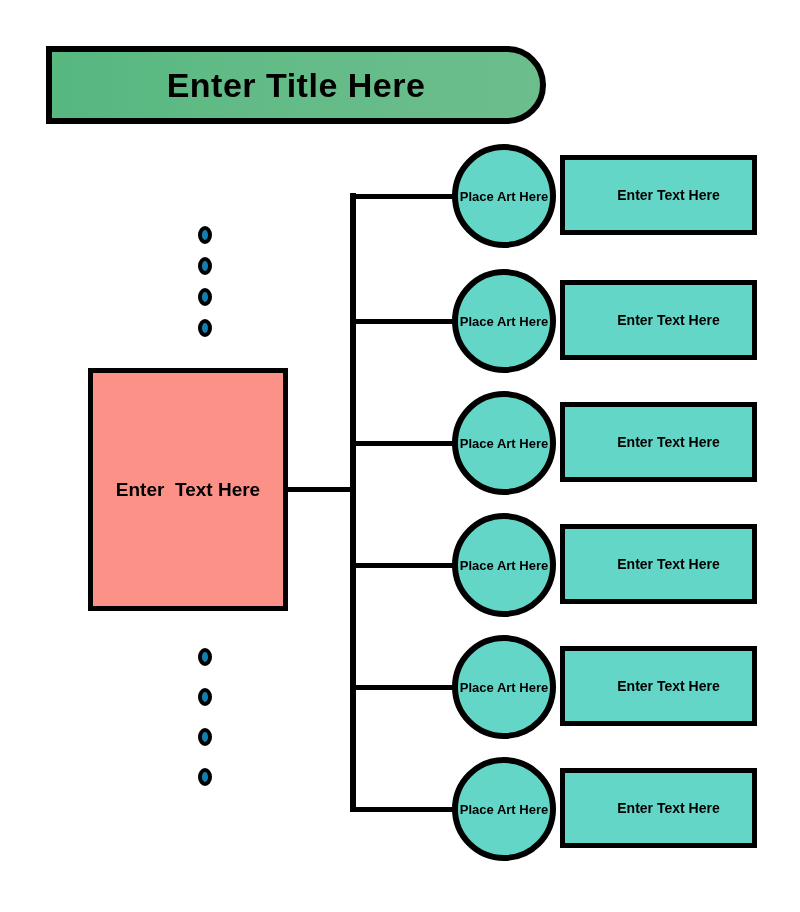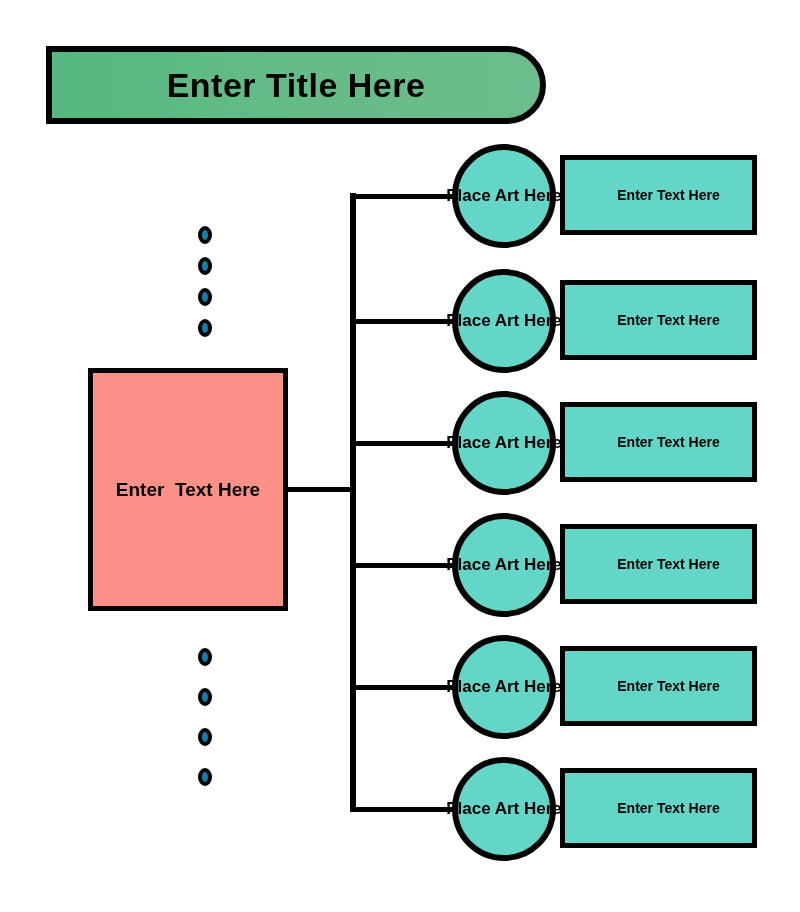--- a/index.html
+++ b/index.html
@@ -124,21 +124,21 @@
     height: 104px;
     box-sizing: border-box;
     background: #64d6c7;
     border: 6px solid #000000;
     border-radius: 50%;
     display: flex;
     align-items: center;
     justify-content: center;
   }
   .row-circle-text {
-    font-size: 17px;
+    font-size: 13px;
     font-weight: bold;
     color: #000000;
     white-space: nowrap;
   }
 
   
   .dots {
     position: absolute;
     left: 198px;
     width: 18px;

